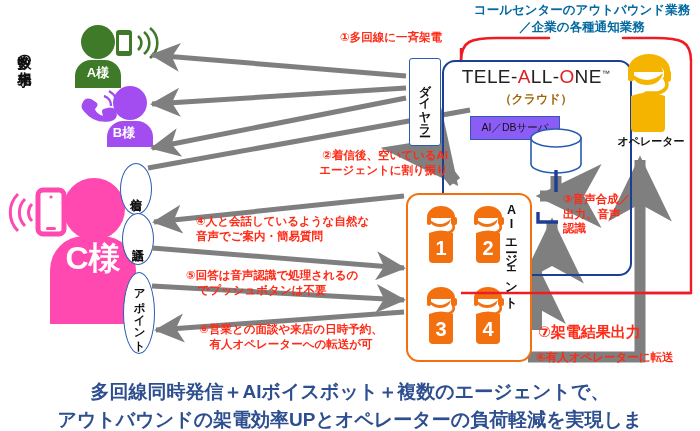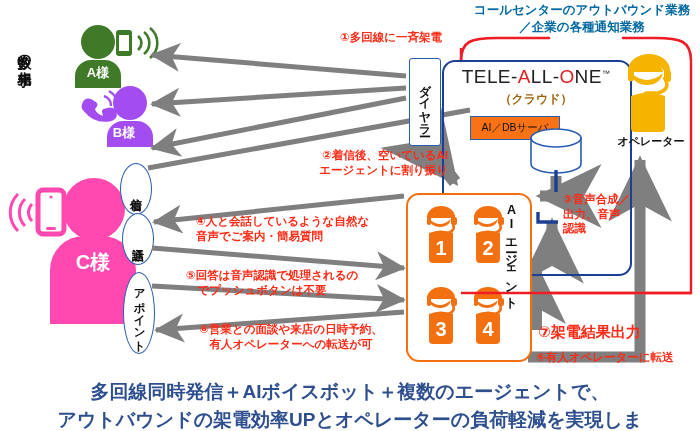--- a/index.html
+++ b/index.html
@@ -70,21 +70,21 @@
     white-space:nowrap;
   }
   #logo .accent{color:#e02020;}
   #logo .tm{font-size:8px;vertical-align:super;}
   #logo-sub{
     left:451px;top:91px;width:170px;text-align:center;
     font-size:12px;font-weight:bold;color:#a16207;
   }
   #db-box{
     left:470px;top:116px;width:88px;height:22px;
-    border:1.4px solid #2a5db0;background:#f97316;
+    border:1.4px solid #2a5db0;background:#8b5cf6;
     display:flex;align-items:center;justify-content:center;
     font-size:10.5px;color:#111;
   }
   
   #cyl{left:530px;top:129px;width:52px;height:44px;}
   
   #ai-box{
     left:406px;top:193px;width:122px;height:165px;
     border:2.6px solid #f2700f;border-radius:13px;background:#fff;
   }
@@ -157,21 +157,21 @@
   <svg class="abs" style="left:78px;top:88px;" width="46" height="46">
     <g transform="rotate(-35 23 23)">
       <path d="M12,6 q6,-4 10,2 l2,5 q1,3 -2,4 l-3,1 q-1,6 3,10 l1,-3 q1,-3 4,-2 l5,2 q6,4 2,10 q-3,4 -9,2 Q10,30 9,14 q-1,-6 3,-8 z" fill="#a34df0"></path>
     </g>
     <path d="M26,8 a10,10 0 0 1 7,10" fill="none" stroke="#a34df0" stroke-width="2.4"></path>
     <path d="M31,3 a16,16 0 0 1 8,15" fill="none" stroke="#a34df0" stroke-width="2.4"></path>
   </svg>
 
   <div class="abs person-head" style="left:63px;top:178px;width:62px;height:62px;background:#ff48b0;"></div>
   <div class="abs person-body" style="left:50px;top:236px;width:86px;height:88px;background:#ff48b0;border-radius:34px 34px 0 0;"></div>
-  <div class="person-name" style="left:50px;top:252px;width:86px;font-size:20px;">C様</div>
+  <div class="person-name" style="left:50px;top:242px;width:86px;font-size:32px;">C様</div>
 
   <svg class="abs" style="left:12px;top:184px;" width="60" height="60">
     <rect x="26" y="6" width="26" height="44" rx="5" fill="none" stroke="#ff48b0" stroke-width="5"></rect>
     <circle cx="39" cy="13" r="1.6" fill="#ff48b0"></circle>
     <rect x="34" y="43" width="10" height="3" rx="1.5" fill="#ff48b0"></rect>
     <path d="M20,20 a12,12 0 0 0 0,17" fill="none" stroke="#ff48b0" stroke-width="3"></path>
     <path d="M13,15 a19,19 0 0 0 0,27" fill="none" stroke="#ff48b0" stroke-width="3"></path>
     <path d="M6,10 a26,26 0 0 0 0,37" fill="none" stroke="#ff48b0" stroke-width="3"></path>
   </svg>
 

